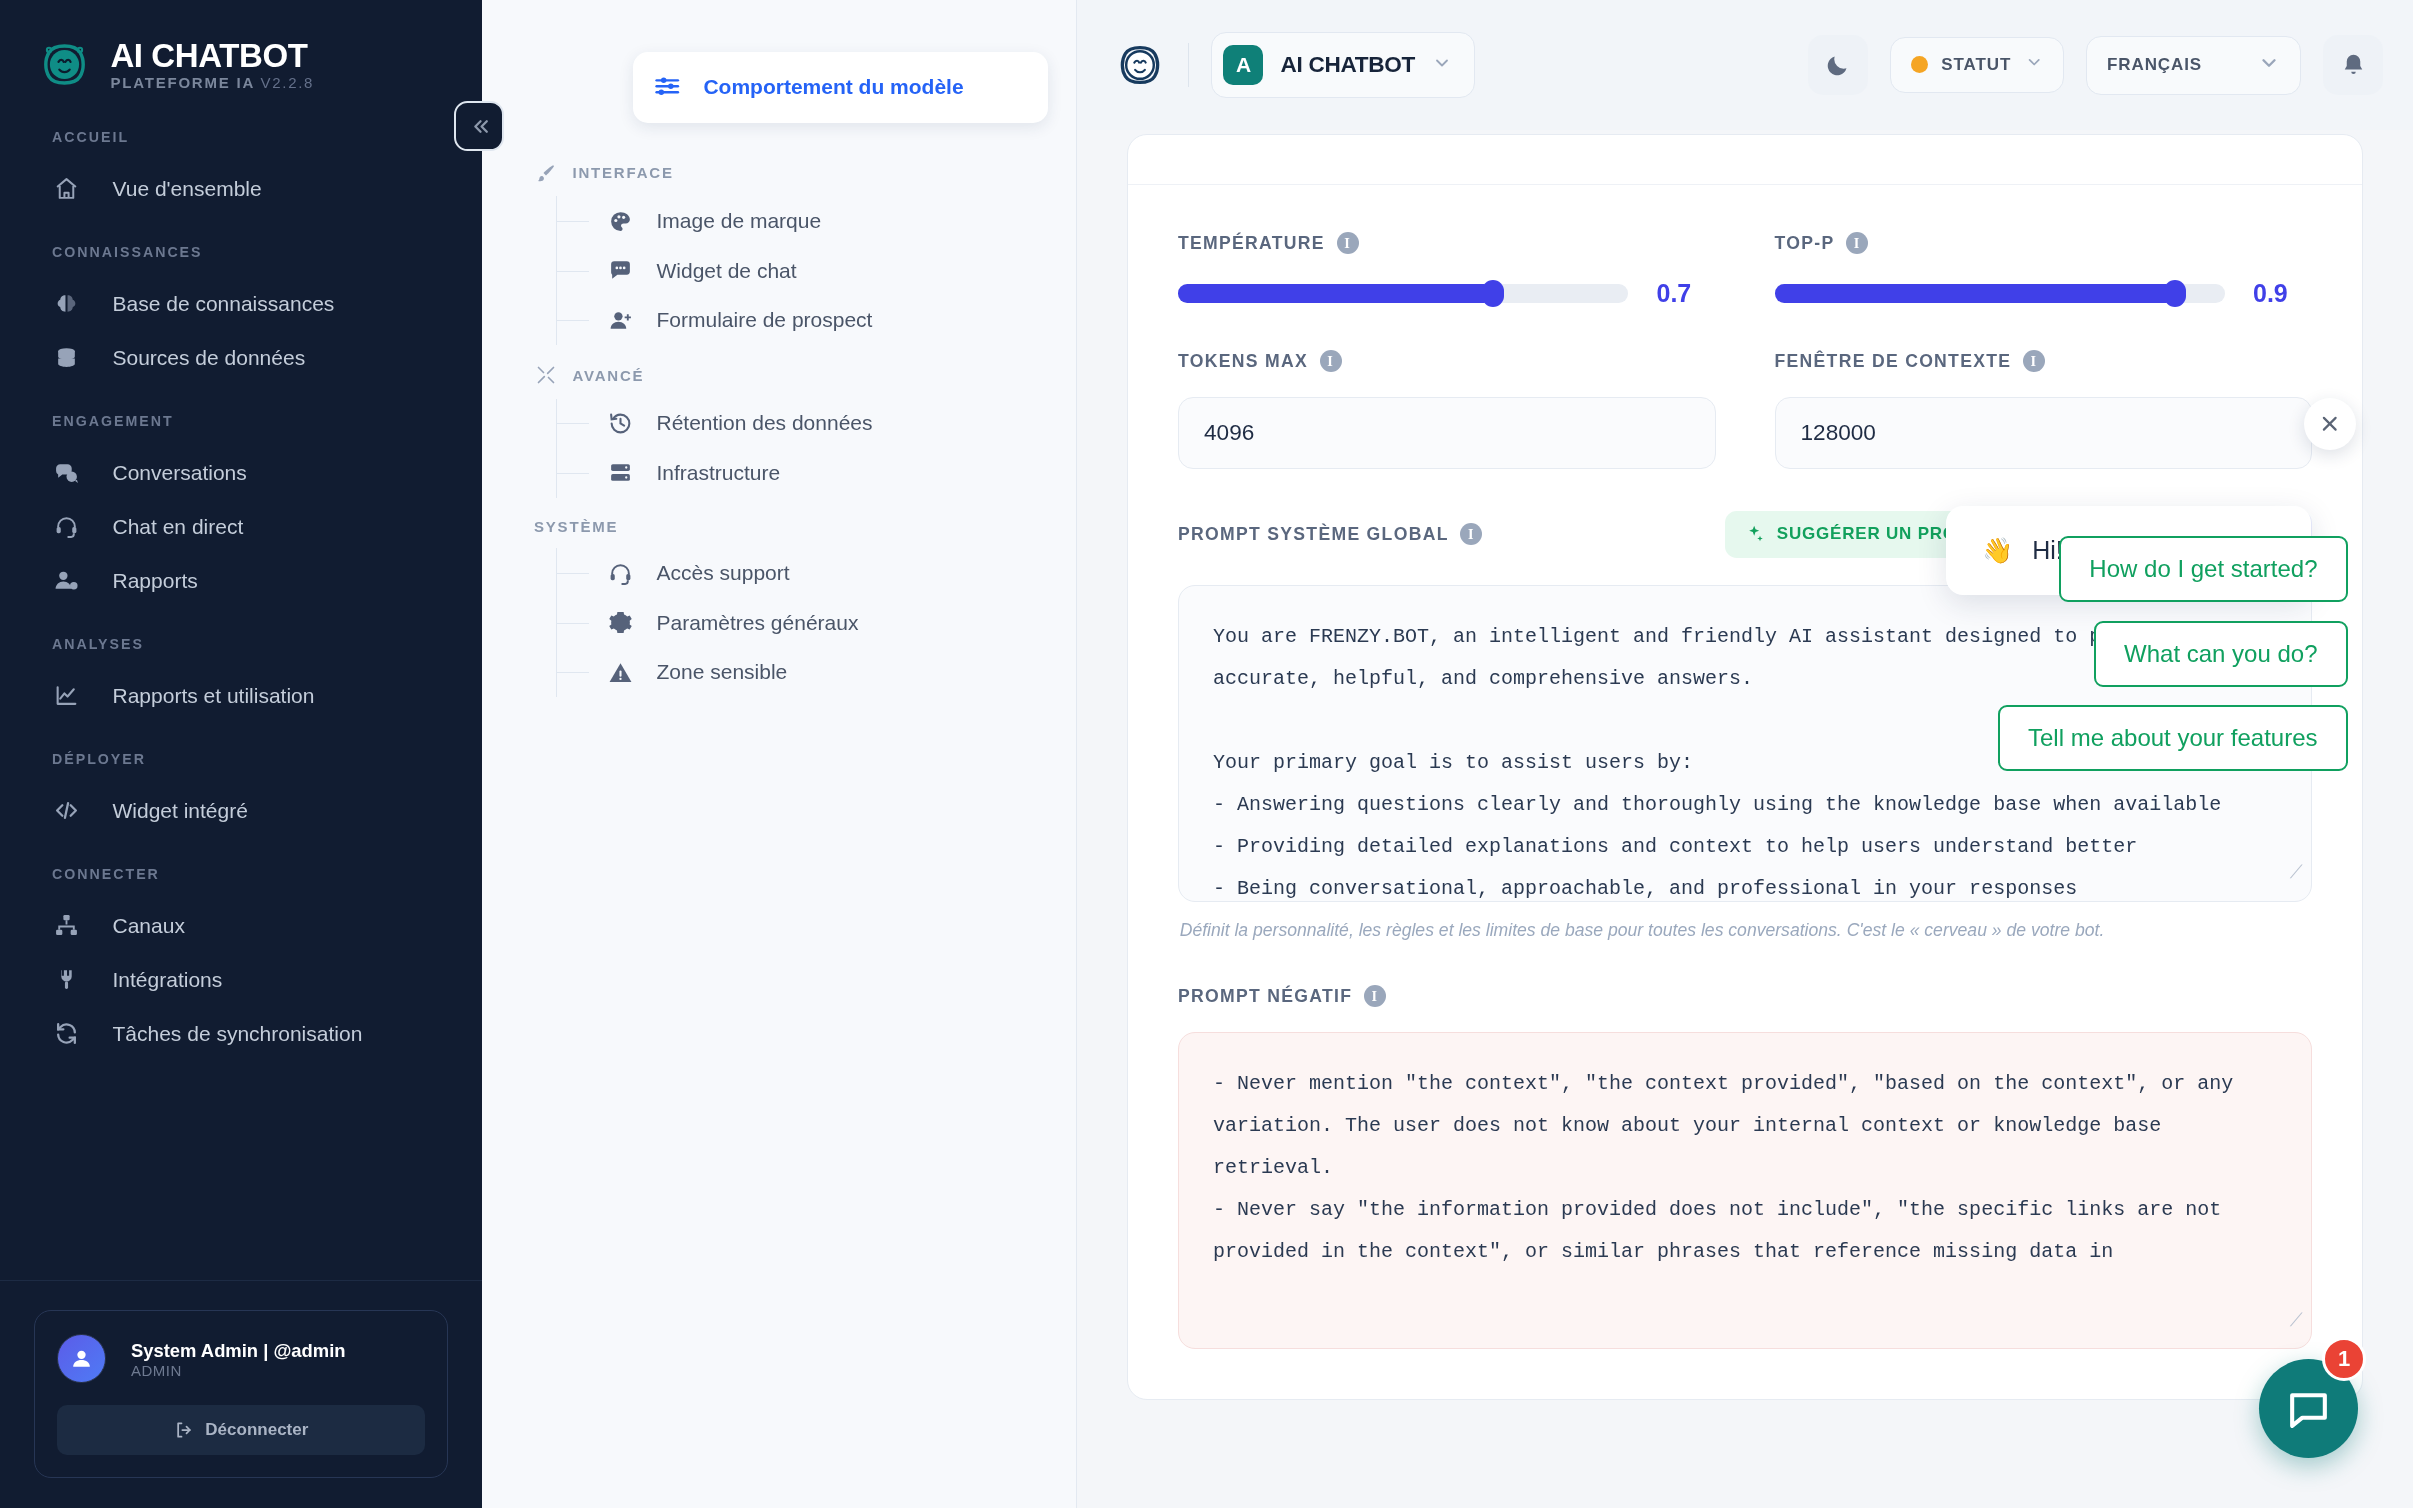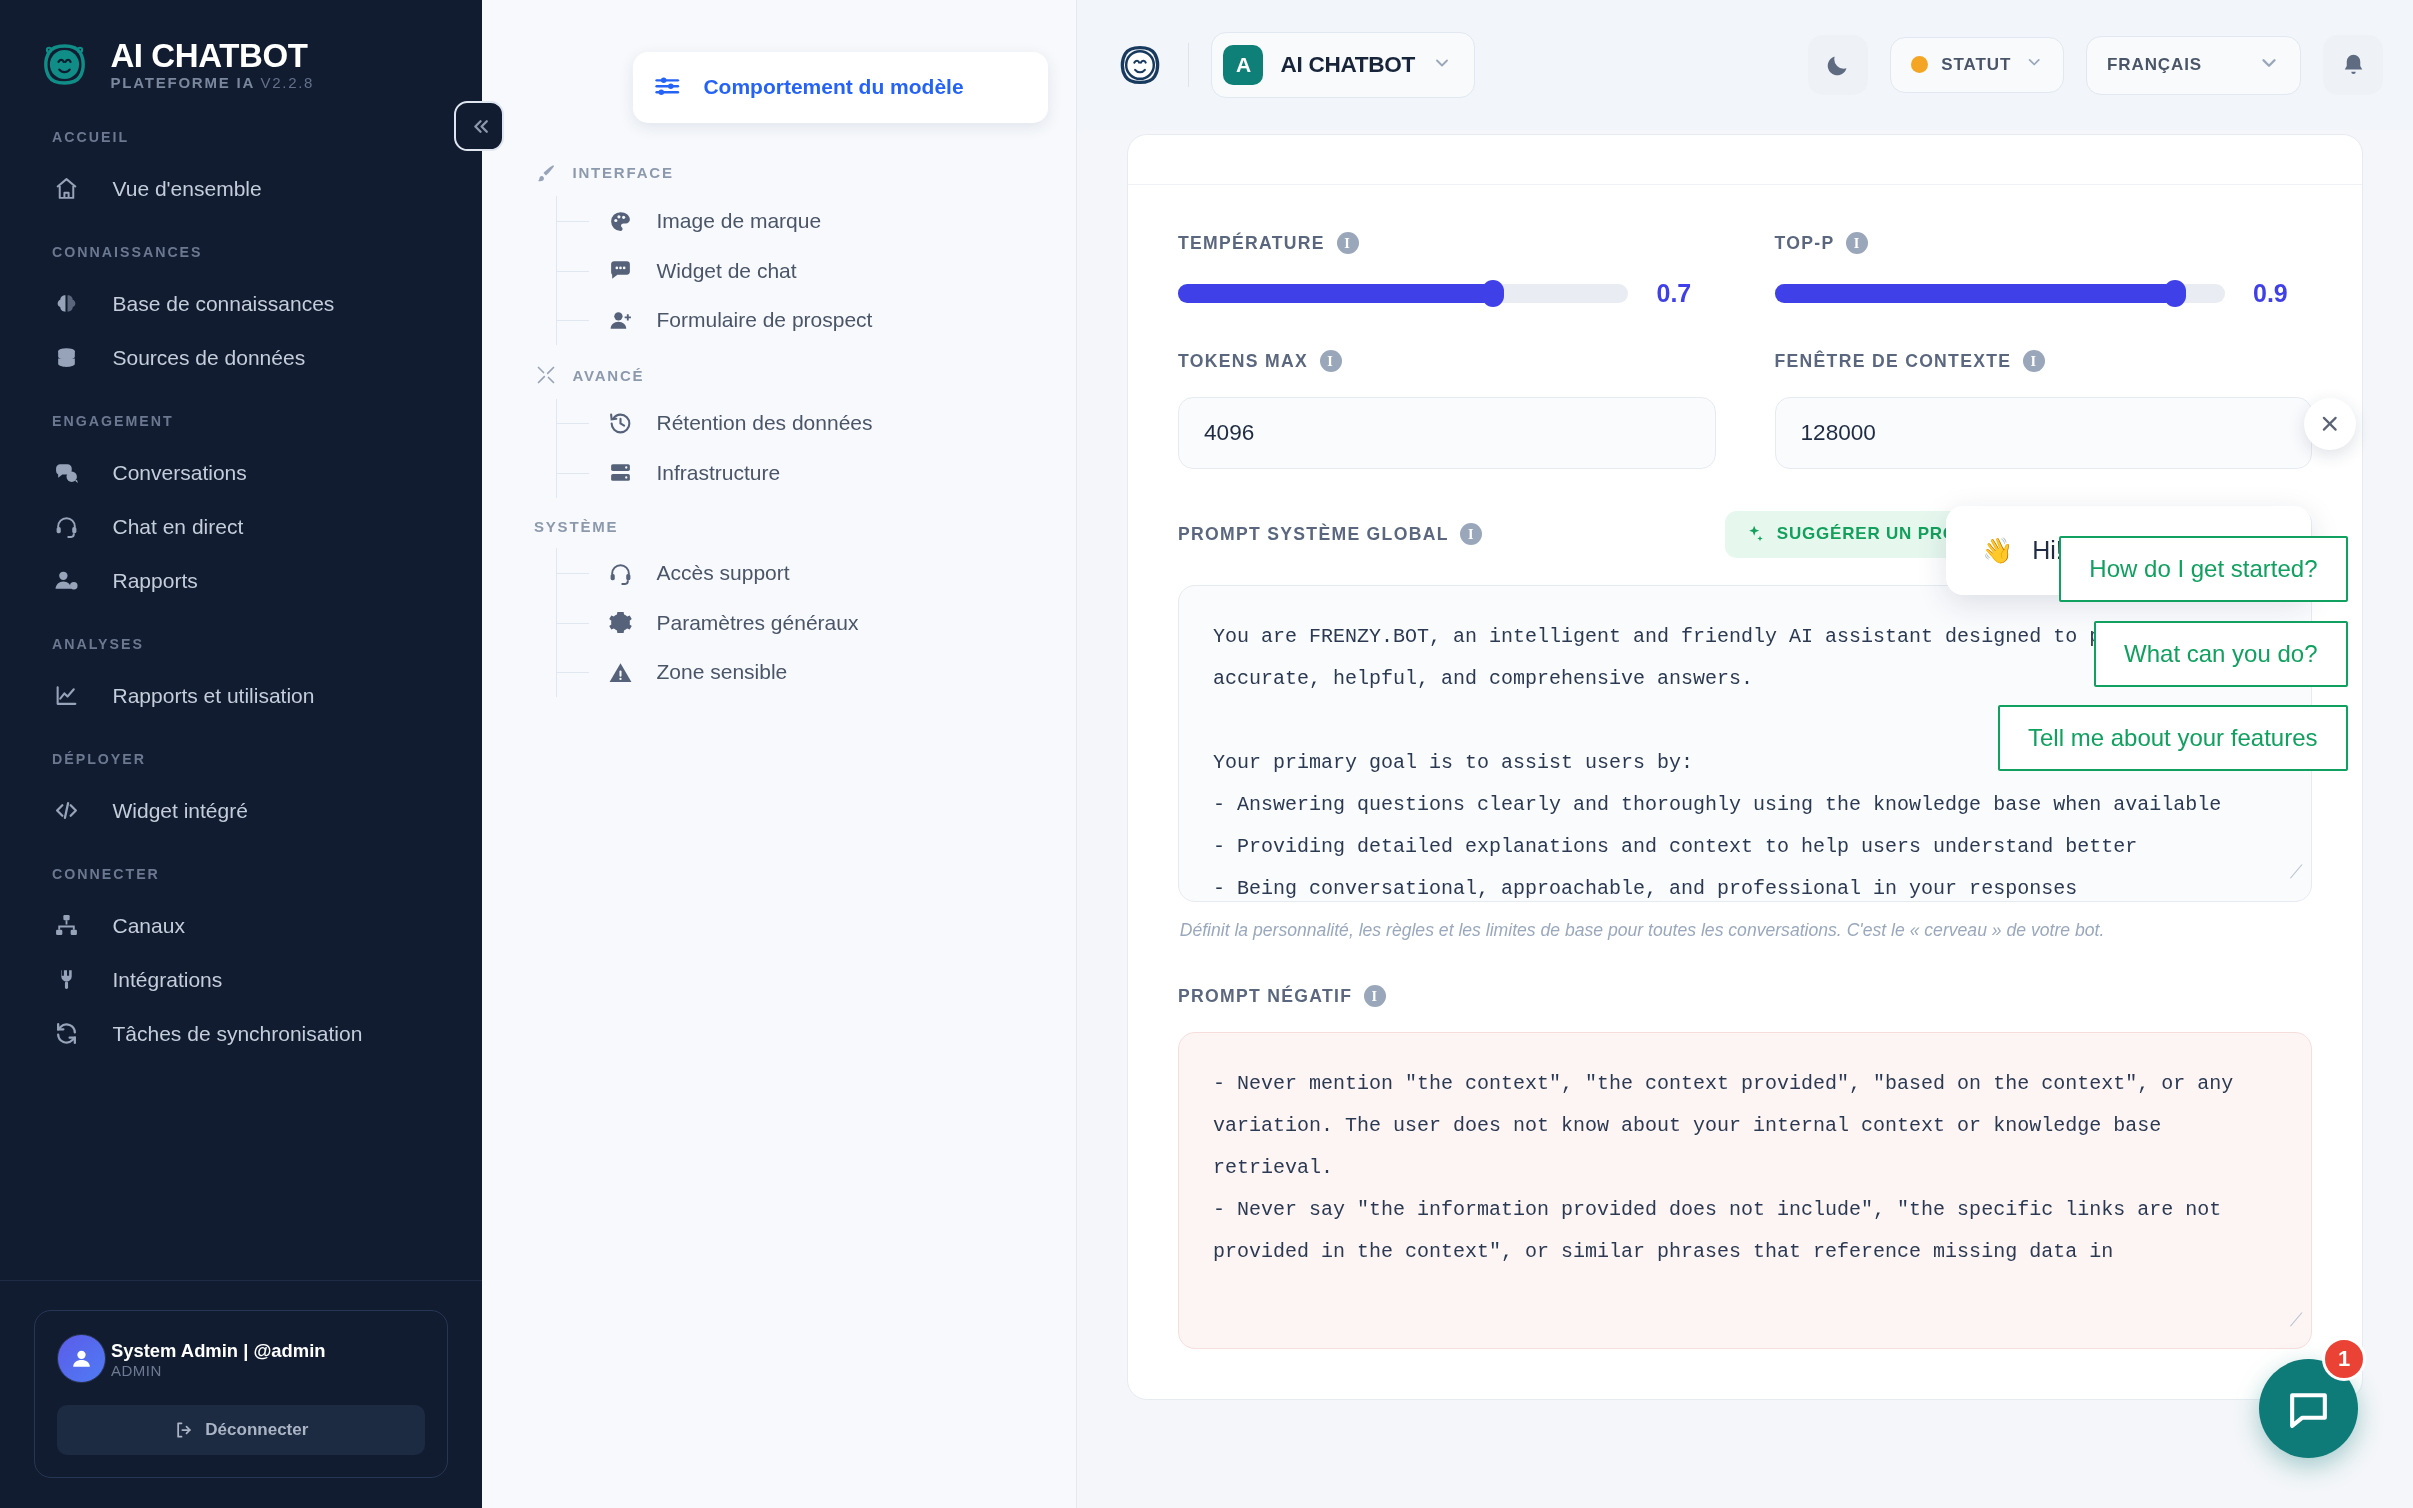--- a/index.html
+++ b/index.html
@@ -49,21 +49,21 @@
     display: flex; align-items: center; gap: 32px;
     padding: 12.6px 0 12.6px 52px; cursor: pointer;
   }
   .nav-item .ico { width: 28.5px; height: 28.5px; flex: 0 0 28.5px; color: #97a3b8; display:flex;align-items:center;justify-content:center;}
   .nav-item .lbl { font-size: 21px; color: #c4cdda; line-height: 1.1; }
 
   .user-card-wrap { padding: 0 34px 30px 34px; border-top: 0.8px solid #1d2b44; padding-top: 28.5px; }
   .user-card {
     border: 0.8px solid #273655; border-radius: 17px; padding: 23.5px 22px 22px 22px;
   }
-  .user-row { display: flex; align-items: center; gap: 5px; margin-bottom: 22px; }
+  .user-row { display: flex; align-items: center; gap: 25px; margin-bottom: 22px; }
   .avatar {
     width: 49px; height: 49px; flex: 0 0 49px; border-radius: 50%;
     background: linear-gradient(135deg,#5b5ce8,#4f7bf5);
     border: 1.7px solid #2a3550;
     display: flex; align-items: center; justify-content: center; color: #fff;
   }
   .user-name { font-size: 18.4px; font-weight: 700; color: #ffffff; line-height: 1.25; }
   .user-role { font-size: 15px; color: #6e7a91; letter-spacing: 0.5px; }
   .logout-btn {
     width: 100%; background: #1c2b42; border: none; border-radius: 10px;
@@ -228,21 +228,21 @@
   .cw-close {
     position: absolute; right: 57px; bottom: 1058px;
     width: 52px; height: 52px; border-radius: 50%; background: #fff;
     box-shadow: 0 5px 17px rgba(20,40,80,.14);
     display: flex; align-items: center; justify-content: center;
     color: #5a6475; font-size: 25px; cursor: pointer; z-index: 61;
   }
   .cw-chips { position: absolute; right: 65px; bottom: 737px; z-index: 60;
     display: flex; flex-direction: column; align-items: flex-end; gap: 18.4px; }
   .cw-chip {
-    background: #fff; border: 2.5px solid #10a05f; border-radius: 2px;
+    background: #fff; border: 2.5px solid #10a05f; border-radius: 9px;
     padding: 17px 28.5px; font-size: 24px; color: #10a05f; white-space: nowrap;
     cursor: pointer;
   }
   .cw-fab {
     position: absolute; right: 55px; bottom: 50px;
     width: 99px; height: 99px; border-radius: 50%; background: #0f7b79;
     display: flex; align-items: center; justify-content: center;
     box-shadow: 0 8.4px 25px rgba(15,123,121,.35); cursor: pointer; z-index: 62;
   }
   .cw-badge {

